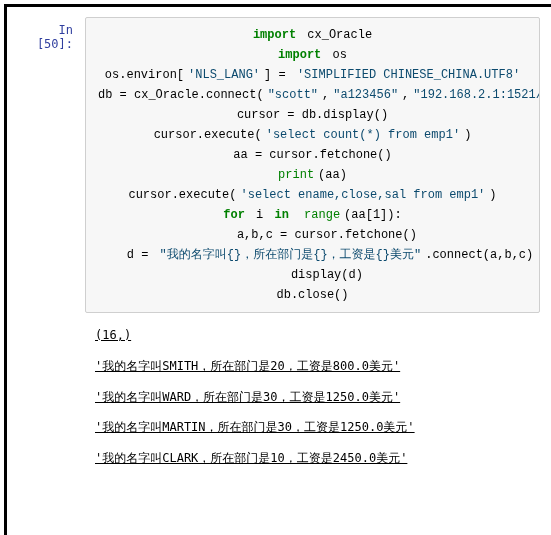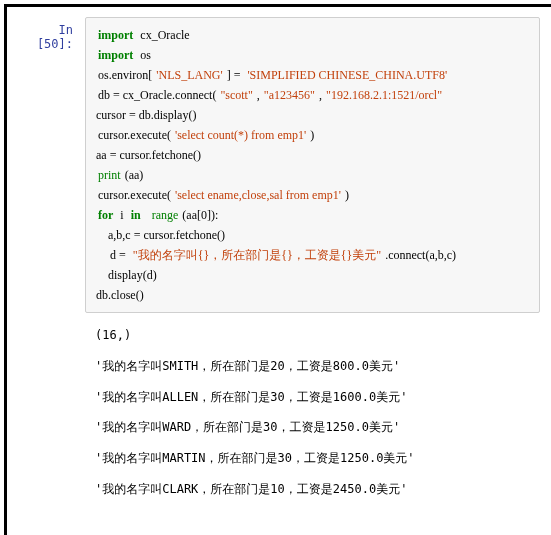--- a/index.html
+++ b/index.html
@@ -30,31 +30,33 @@
     flex: 1;
     border: 1px solid #cfcfcf;
     background: #f7f7f7;
     border-radius: 2px;
     padding: 6px 8px;
     line-height: 1.5;
     overflow-x: hidden;
   }
   .code-line {
     white-space: pre;
-    font-family: Liberation Serif, serif;
+    font-family: Liberation Mono, monospace;
+    text-align: center;
   }
   .kw { color: #008000; font-weight: bold; }
   .nm { color: #000; }
-  .str { color: #c2410c; }
+  .str { color: #0c4a6e; }
   .fn { color: #008000; }
   .output {
     margin-left: 78px;
     padding: 8px 8px 0 8px;
     line-height: 1.4;
     font-family: SimSun, 'MS Mincho', Consolas, monospace;
+    text-decoration: underline;
   }
   .out-line {
     margin-bottom: 14px;
     white-space: pre;
   }
 </style>
 </head>
 <body>
 
 <div class="cell">
@@ -64,28 +66,27 @@
     <div class="code-line"><span class="kw">import</span><span class="nm"> os</span></div>
     <div class="code-line"><span class="nm">os.environ[</span><span class="str">'NLS_LANG'</span><span class="nm">] = </span><span class="str">'SIMPLIFIED CHINESE_CHINA.UTF8'</span></div>
     <div class="code-line"></div>
     <div class="code-line"><span class="nm">db = cx_Oracle.connect(</span><span class="str">"scott"</span><span class="nm">,</span><span class="str">"a123456"</span><span class="nm">,</span><span class="str">"192.168.2.1:1521/orcl"</span></div>
     <div class="code-line">cursor = db.display()</div>
     <div class="code-line"></div>
     <div class="code-line"><span class="nm">cursor.execute(</span><span class="str">'select count(*) from emp1'</span><span class="nm">)</span></div>
     <div class="code-line">aa = cursor.fetchone()</div>
     <div class="code-line"><span class="fn">print</span><span class="nm">(aa)</span></div>
     <div class="code-line"><span class="nm">cursor.execute(</span><span class="str">'select ename,close,sal from emp1'</span><span class="nm">)</span></div>
-    <div class="code-line"><span class="kw">for</span><span class="nm"> i </span><span class="kw">in</span><span class="nm"> </span><span class="fn">range</span><span class="nm">(aa[0]):</span></div>
+    <div class="code-line"><span class="kw">for</span><span class="nm"> i </span><span class="kw">in</span><span class="nm"> </span><span class="fn">range</span><span class="nm">(aa[1]):</span></div>
     <div class="code-line">    a,b,c = cursor.fetchone()</div>
     <div class="code-line"><span class="nm">    d = </span><span class="str">"我的名字叫{}，所在部门是{}，工资是{}美元"</span><span class="nm">.connect(a,b,c)</span></div>
     <div class="code-line">    display(d)</div>
     <div class="code-line">db.close()</div>
   </div>
 </div>
 
 <div class="output">
   <div class="out-line">(16,)</div>
   <div class="out-line">'我的名字叫SMITH，所在部门是20，工资是800.0美元'</div>
-  <div class="out-line">'我的名字叫ALLEN，所在部门是30，工资是1600.0美元'</div>
   <div class="out-line">'我的名字叫WARD，所在部门是30，工资是1250.0美元'</div>
   <div class="out-line">'我的名字叫MARTIN，所在部门是30，工资是1250.0美元'</div>
   <div class="out-line">'我的名字叫CLARK，所在部门是10，工资是2450.0美元'</div>
 </div>
 
 </body></html>

